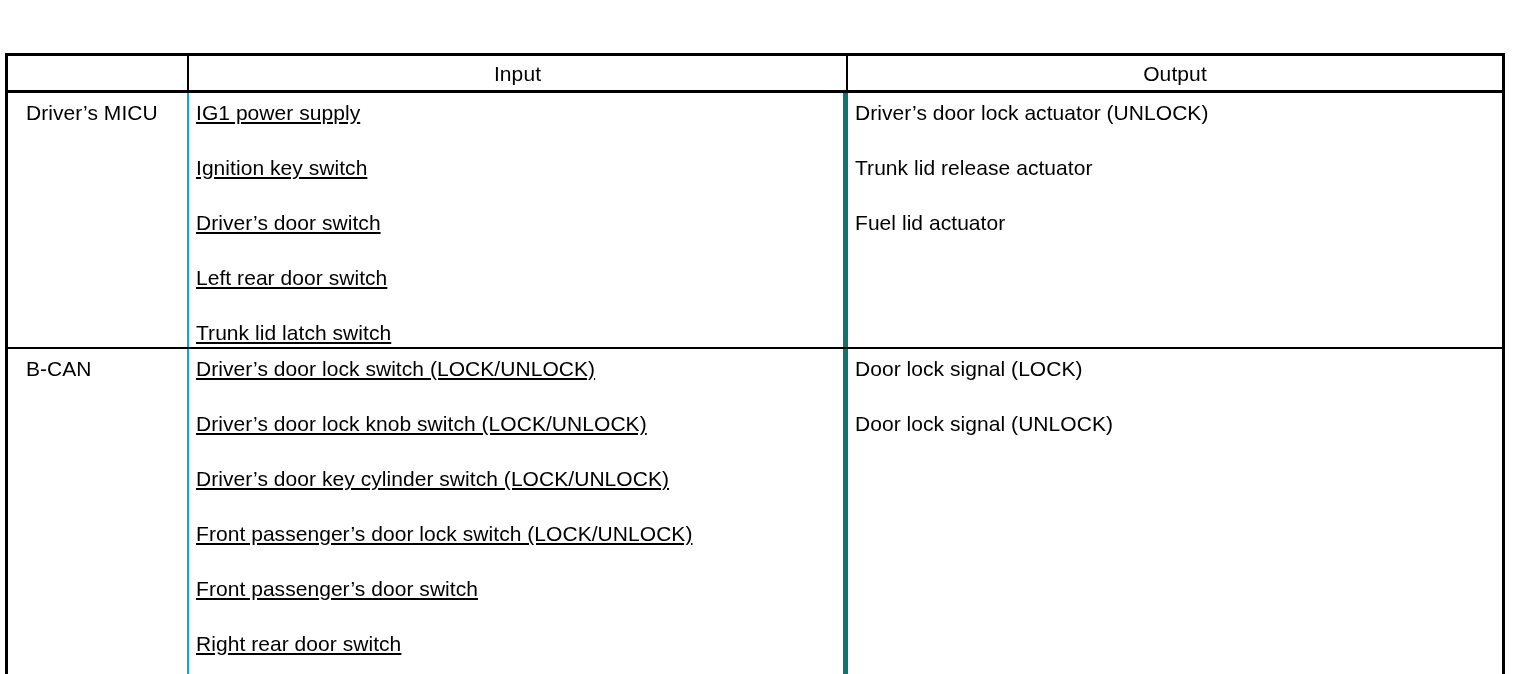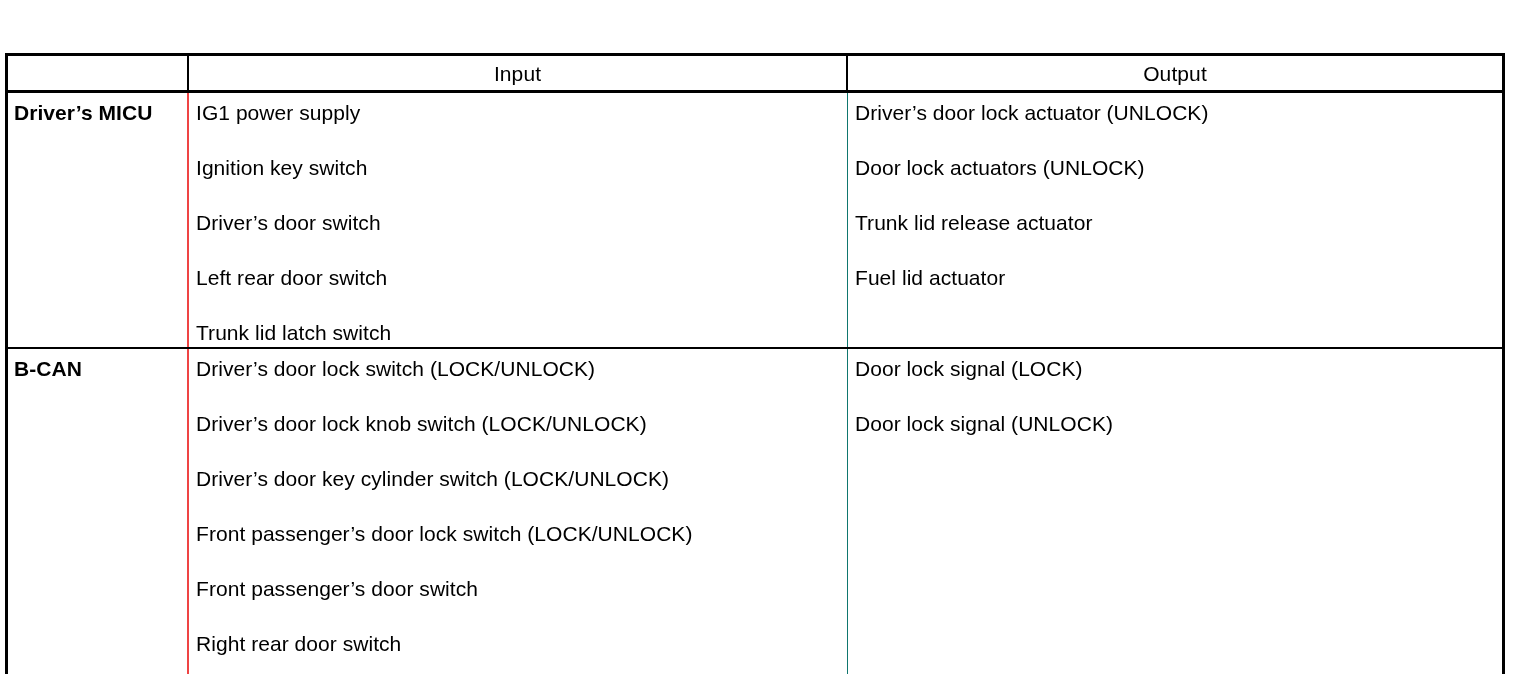--- a/index.html
+++ b/index.html
@@ -81,30 +81,30 @@
   .section-bcan  { height: 362px; }
 
   .cell {
     box-sizing: border-box;
     height: 100%;
     padding: 0;
     position: relative;
   }
   .cell-source {
     width: 181px;
-    border-right: 2px solid #ef4444;
-    padding-left: 6px;
+    border-right: 2px solid #0ea5e9;
+    padding-left: 18px;
     padding-top: 9px;
-    font-weight: bold;
   }
   .cell-input {
     width: 659px;
-    border-right: 1px solid #0f766e;
+    border-right: 5px solid #0f766e;
     padding-left: 7px;
     padding-top: 9px;
+    text-decoration: underline;
   }
   .cell-output {
     flex: 1 1 auto;
     padding-left: 7px;
     padding-top: 9px;
   }
 
   .entry {
     font-size: 21px;
     line-height: 1;
@@ -140,21 +140,20 @@
         </div>
         <div class="cell cell-input">
           <div class="entry">IG1 power supply</div>
           <div class="entry">Ignition key switch</div>
           <div class="entry">Driver’s door switch</div>
           <div class="entry">Left rear door switch</div>
           <div class="entry">Trunk lid latch switch</div>
         </div>
         <div class="cell cell-output">
           <div class="entry">Driver’s door lock actuator (UNLOCK)</div>
-          <div class="entry">Door lock actuators (UNLOCK)</div>
           <div class="entry">Trunk lid release actuator</div>
           <div class="entry">Fuel lid actuator</div>
         </div>
       </div>
 
       <div class="section-row section-bcan">
         <div class="cell cell-source">
           <div class="source-label">B-CAN</div>
         </div>
         <div class="cell cell-input">

